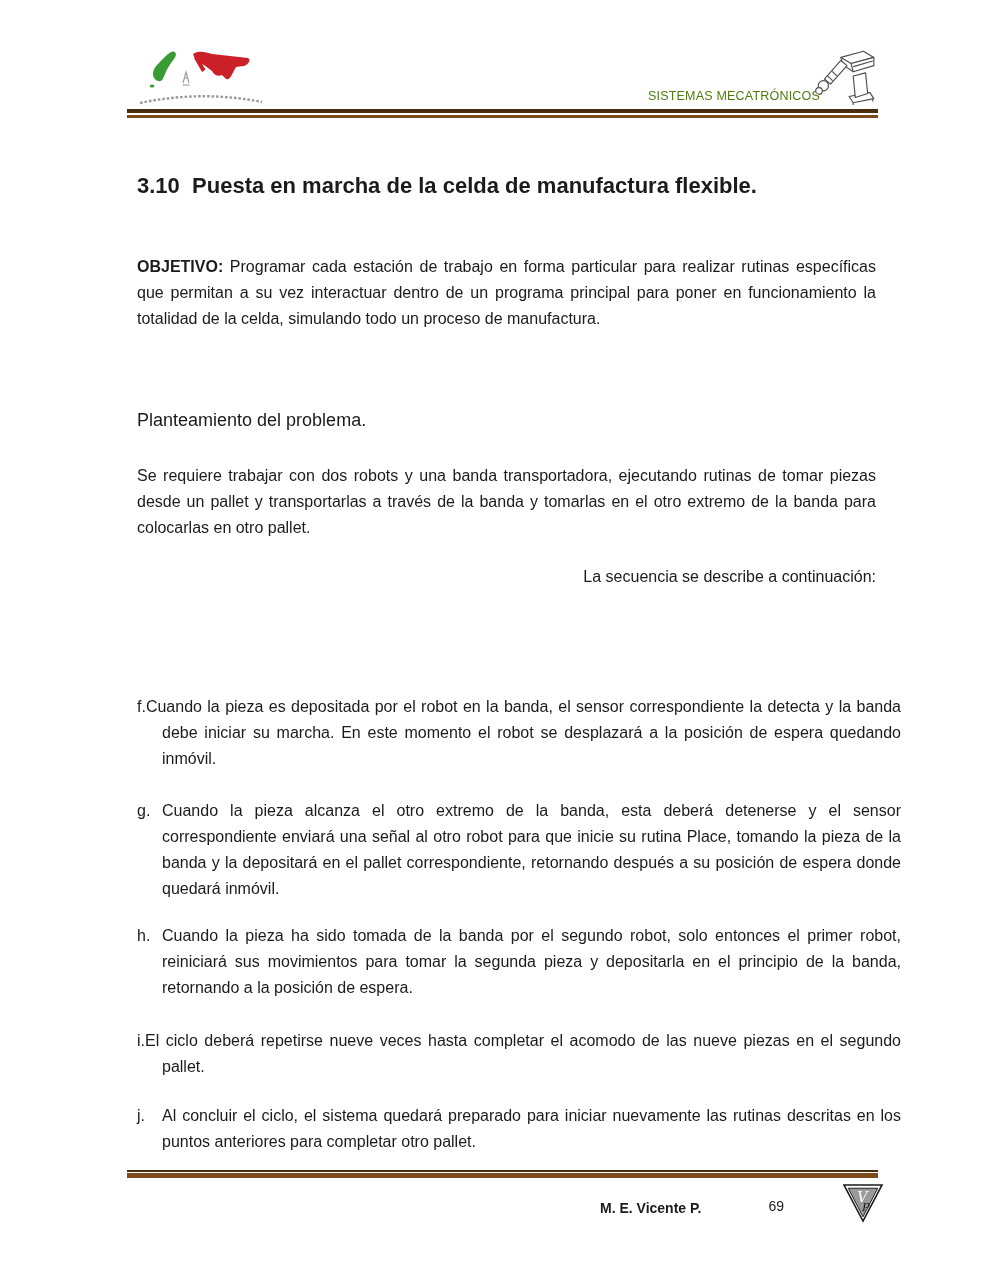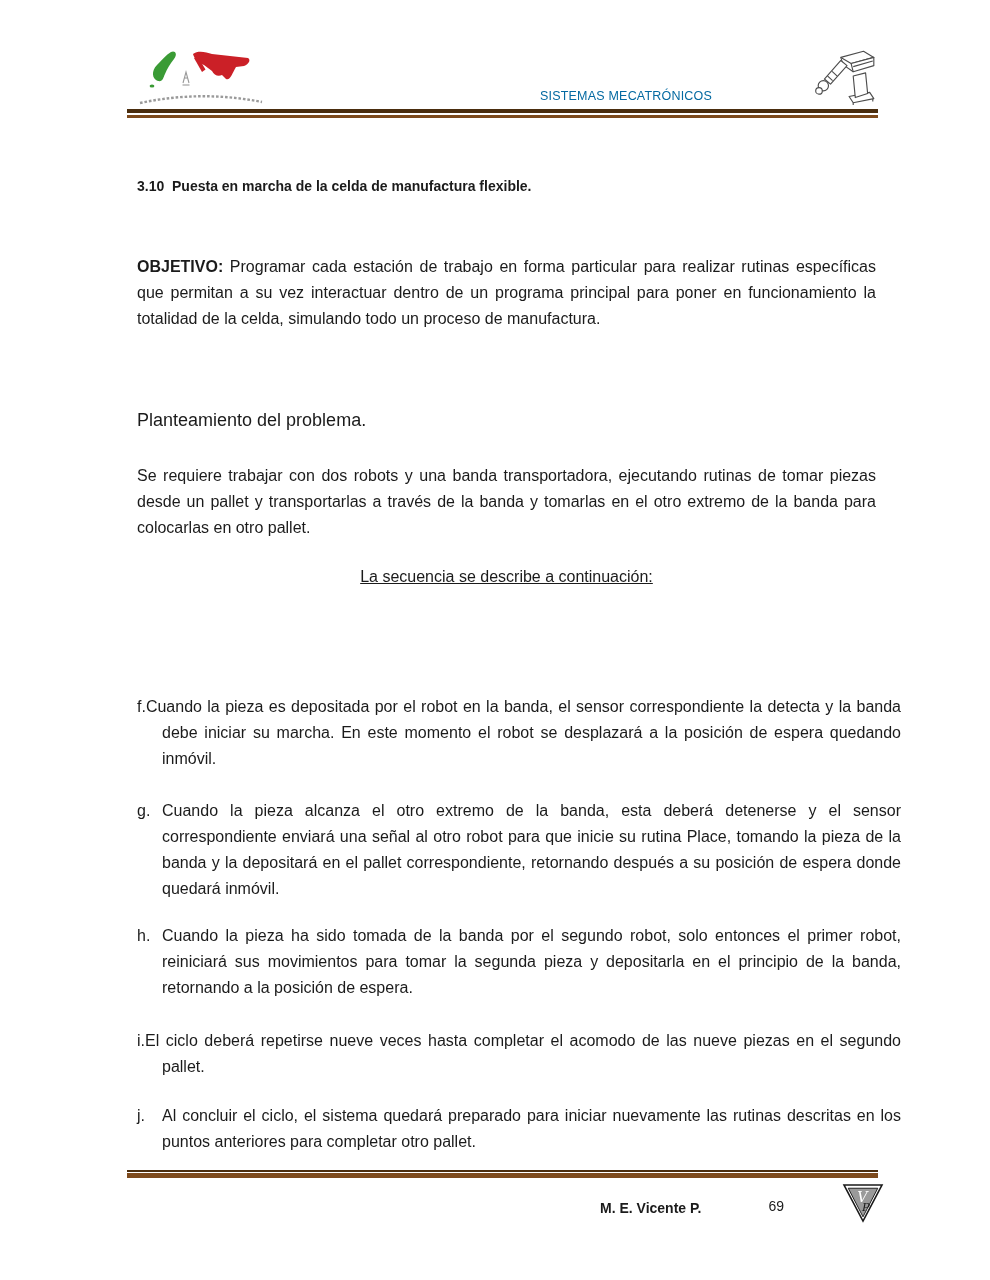--- a/index.html
+++ b/index.html
@@ -12,38 +12,38 @@
   }
   html,body{margin:0;padding:0;background:#e8e8e8;}
   .page{
     position:relative;width:990px;height:1280px;background:#ffffff;
     font-family:"Liberation Sans",sans-serif;color:var(--text);
     overflow:hidden;margin:0 auto;
   }
   .abs{position:absolute;}
   
   .header-title{
-    left:540px;top:89px;width:280px;text-align:left;
-    font-size:12.5px;letter-spacing:.2px;color:#0369a1;white-space:nowrap;
+    left:540px;top:89px;width:280px;text-align:right;
+    font-size:12.5px;letter-spacing:.2px;color:#4d7c0f;white-space:nowrap;
   }
   .rule{left:127px;width:751px;}
   .rule-header{top:109px;}
   .rule-header .b1{height:4px;background:var(--rule-dark);}
   .rule-header .gap{height:2px;}
   .rule-header .b2{height:3px;background:var(--rule-brown);}
   .rule-footer{top:1170px;}
   .rule-footer .b1{height:2px;background:var(--rule-dark);}
   .rule-footer .gap{height:1px;}
   .rule-footer .b2{height:5px;background:var(--rule-brown);}
   
   .col{left:137px;width:739px;}
-  .h1{font-size:14px;font-weight:bold;line-height:26px;margin:0;}
+  .h1{font-size:22px;font-weight:bold;line-height:26px;margin:0;}
   .h2{font-size:18px;font-weight:normal;line-height:26px;margin:0;}
   .para{font-size:16px;line-height:26px;text-align:justify;margin:0;}
-  .para.single{text-align:center;text-decoration:underline;}
+  .para.single{text-align:right;}
   .list-item{padding-left:25px;text-indent:-25px;}
   .list-item .marker{display:inline-block;text-indent:0;width:25px;}
   .list-item.tight .marker{width:auto;}
   
   .page-number{left:130px;top:1198px;width:654px;text-align:right;font-size:14px;}
   .author{left:600px;top:1200px;width:240px;font-size:14px;font-weight:bold;white-space:nowrap;}
 </style>
 </head>
 <body>
 

